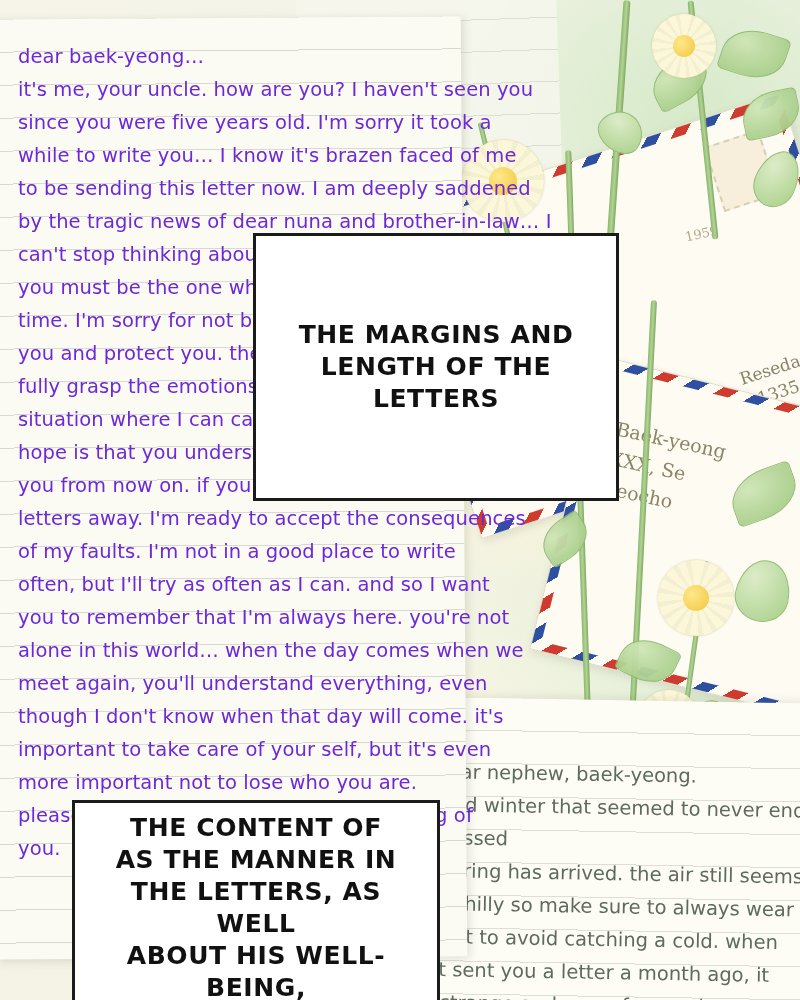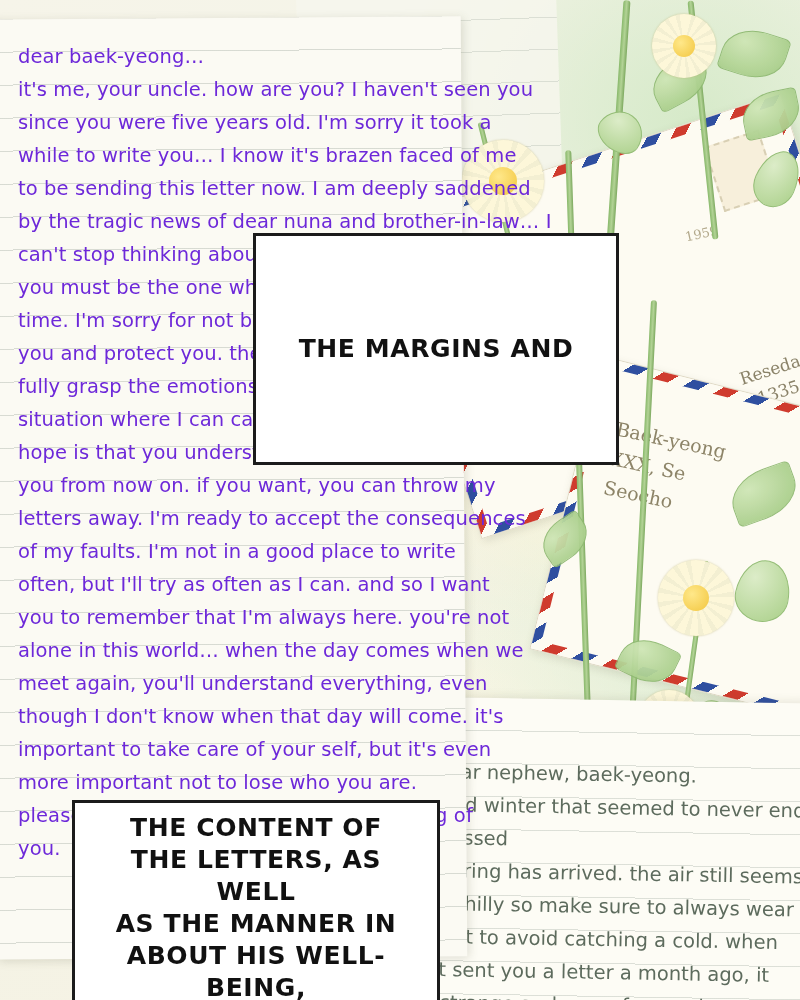--- a/index.html
+++ b/index.html
@@ -234,21 +234,21 @@
     text-align: center;
     padding: 14px 16px;
     color: #111;
     font-family: "DejaVu Sans", sans-serif;
     font-weight: bold;
     letter-spacing: 0.6px;
     line-height: 1.28;
   }
   #caption-1 {
     left: 253px; top: 233px;
-    width: 366px; height: 232px;
+    width: 366px; height: 268px;
     font-size: 25px;
   }
   #caption-2 {
     left: 72px; top: 800px;
     width: 368px; height: 215px;
     font-size: 25px;
   }
   .caption span { display: block; }
 </style>
 </head>
@@ -357,25 +357,26 @@
 meet again, you'll understand everything, even
 though I don't know when that day will come. it's
 important to take care of your self, but it's even
 more important not to lose who you are.
 please don't forget that I'm always thinking of
 you.</div>
 
   <div class="caption" id="caption-1">
     <div>
       <span>THE MARGINS AND</span>
+      <span>LENGTH OF THE LETTERS</span>
     </div>
   </div>
 
   <div class="caption" id="caption-2">
     <div>
       <span>THE CONTENT OF</span>
+      <span>AS THE MANNER IN</span>
       <span>THE LETTERS, AS WELL</span>
-      <span>AS THE MANNER IN</span>
       <span>ABOUT HIS WELL-BEING,</span>
     </div>
   </div>
 
 </div>
 
 </body></html>

